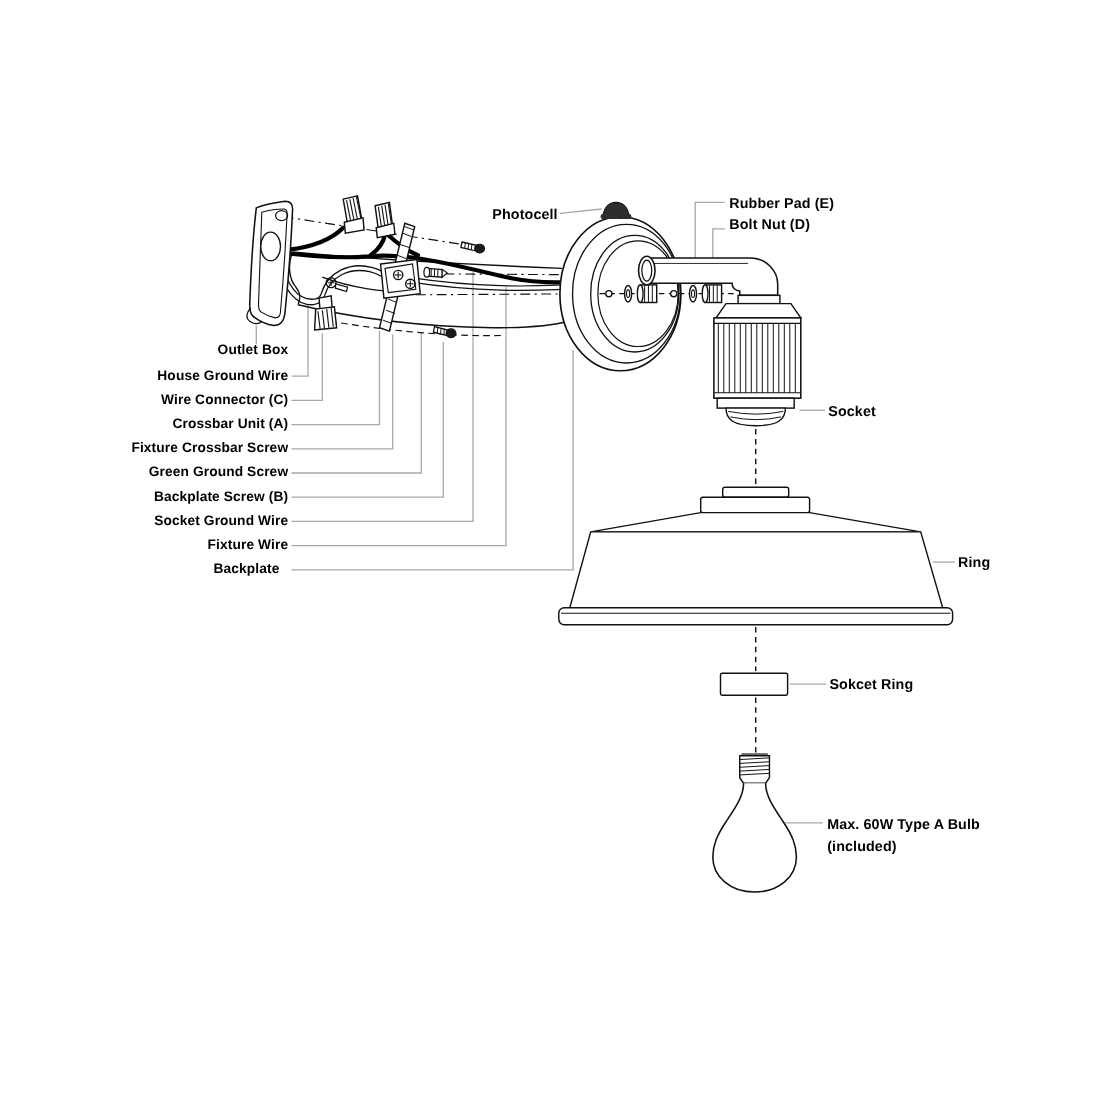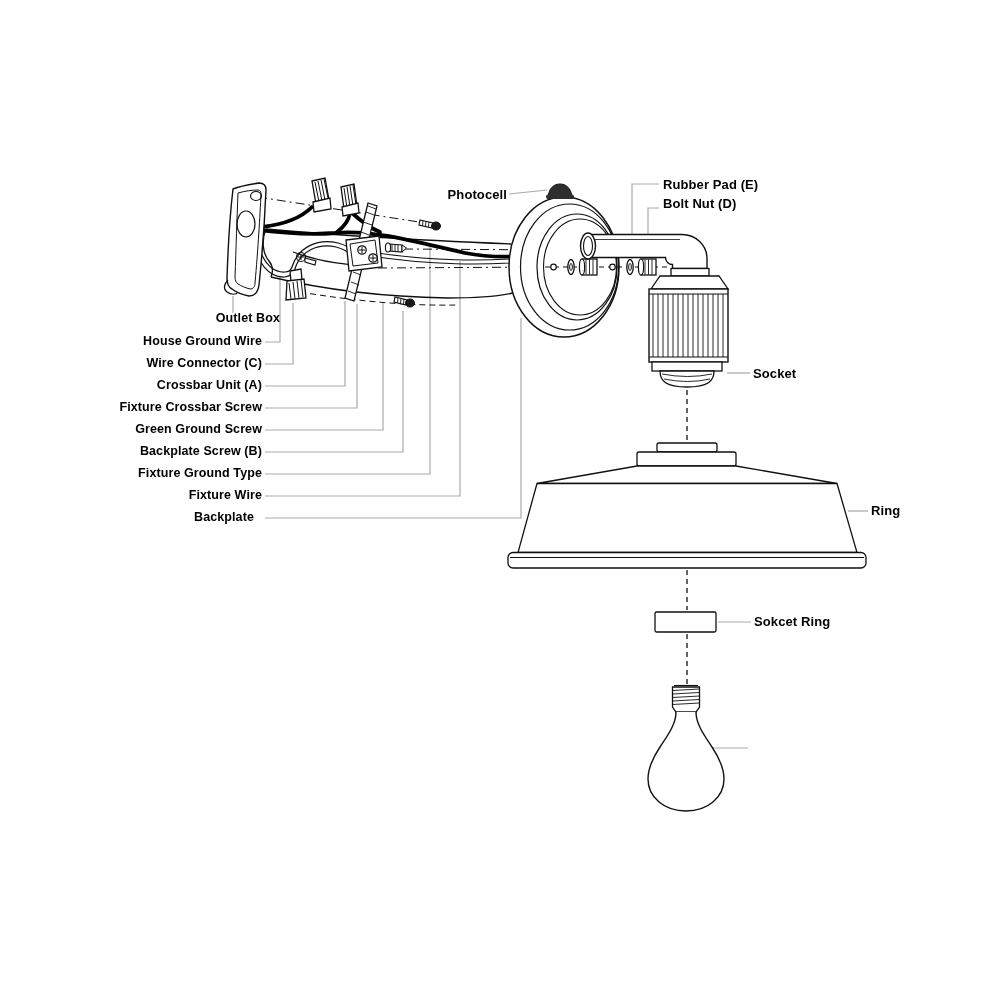--- a/index.html
+++ b/index.html
@@ -222,31 +222,35 @@
     </g>
 
     <g stroke="#111" fill="#fff">
       <path d="M672.5,687 L699.5,687 L699.5,707 L696,712 L676,712 L672.5,707 Z" stroke-width="1.3"></path>
       <path d="M672.5,690.5 L699.5,689 M672.5,694 L699.5,692.5 M672.5,697.5 L699.5,696 M672.5,701 L699.5,699.5 M672.5,704.5 L699.5,703" stroke-width="0.9" fill="none"></path>
       <path d="M674,685.5 L698,685.5" stroke-width="1.1" fill="none"></path>
       <path d="M676,712 C676,724 668,735 660,747 C652,759 648,768 648,779 C648,797 664,811 686,811 C708,811 724,797 724,779 C724,768 720,759 712,747 C704,735 696,724 696,712" stroke-width="1.4" fill="#fff"></path>
     </g>
   </svg>
 
-  <div class="lbl" style="right:720px;top:311px">Outlet Box</div>
+  <div class="lbl" style="right:738px;top:311px">Outlet Box</div>
   <div class="lbl" style="right:738px;top:334px">House Ground Wire</div>
   <div class="lbl" style="right:738px;top:356px">Wire Connector (C)</div>
   <div class="lbl" style="right:738px;top:378px">Crossbar Unit (A)</div>
   <div class="lbl" style="right:738px;top:400px">Fixture Crossbar Screw</div>
   <div class="lbl" style="right:738px;top:422px">Green Ground Screw</div>
   <div class="lbl" style="right:738px;top:444px">Backplate Screw (B)</div>
-  <div class="lbl" style="right:738px;top:466px">Fixture Ground Type</div>
+  <div class="lbl" style="right:738px;top:466px">Socket Ground Wire</div>
   <div class="lbl" style="right:738px;top:488px">Fixture Wire</div>
   <div class="lbl" style="right:746px;top:510px">Backplate</div>
 
   <div class="lbl rt" style="right:493px;top:187px">Photocell</div>
   <div class="lbl rt" style="left:663px;top:177px">Rubber Pad (E)</div>
   <div class="lbl rt" style="left:663px;top:196px">Bolt Nut (D)</div>
   <div class="lbl rt" style="left:753px;top:366px">Socket</div>
   <div class="lbl rt" style="left:871px;top:503px">Ring</div>
   <div class="lbl rt" style="left:754px;top:614px">Sokcet Ring</div>
+  <div class="lbl rt" style="left:752px;top:740px;line-height:20px">
+    <span>Max. 60W Type A Bulb</span>
+    <span class="line2">(included)</span>
+  </div>
 
 </div>
 
 </body></html>

